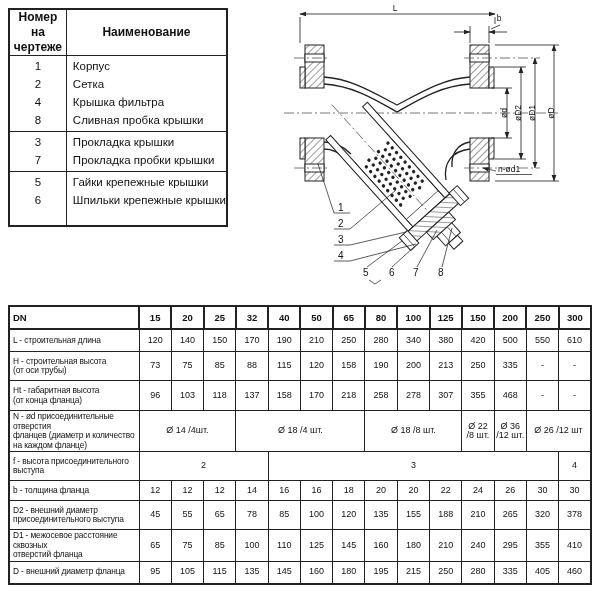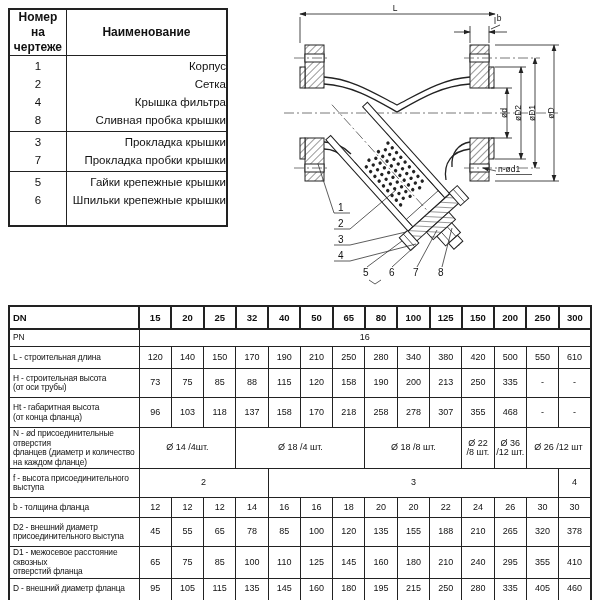--- a/index.html
+++ b/index.html
@@ -7,21 +7,21 @@
         font-family:"Liberation Sans",sans-serif;color:#111;}
   table{border-collapse:collapse;background:#fff;}
 
   
   #parts{position:absolute;left:8px;top:8px;width:220px;border:2px solid #222;}
   #parts td,#parts th{border:1.6px solid #222;vertical-align:middle;padding:0;}
   #parts th{font-size:12px;font-weight:bold;text-align:center;height:40px;line-height:15px;}
   #parts td.num{width:64px;text-align:center;font-size:11.5px;}
   #parts td.nm{text-align:left;font-size:11.5px;}
   #parts td .ln{line-height:18px;height:18px;white-space:nowrap;}
-  #parts td.nm .ln{padding-left:6px;text-align:right;}
+  #parts td.nm .ln{padding-left:6px;}
   #parts tr.grp td{padding:1px 0 2px 0;}
   #parts tr.grp.last td{padding-bottom:16px;}
 
   
   #dims{position:absolute;left:8px;top:305px;width:584px;table-layout:fixed;border:2px solid #222;}
   #dims td{border:1px solid #222;border-top-width:1.5px;border-bottom-width:1.5px;
            font-size:9px;text-align:center;vertical-align:middle;padding:0 1px;line-height:9.5px;}
   #dims td.lbl{text-align:left;font-size:8.4px;letter-spacing:-0.15px;padding:1px 2px 1px 3px;border-radius:6px;}
   #dims tr.r-dn td{font-weight:bold;font-size:9.5px;border-width:2px;height:19px;}
   #dims tr.r-pn td{height:14px;}
@@ -316,26 +316,20 @@
           <td>50</td>
           <td>65</td>
           <td>80</td>
           <td>100</td>
           <td>125</td>
           <td>150</td>
           <td>200</td>
           <td>250</td>
           <td>300</td>
         </tr>
-        <tr class="r-pn">
-          <td class="lbl">
-            <div>PN</div>
-          </td>
-          <td colspan="14">16</td>
-        </tr>
         <tr class="r-L">
           <td class="lbl">
             <div>L - строительная длина</div>
           </td>
           <td>120</td>
           <td>140</td>
           <td>150</td>
           <td>170</td>
           <td>190</td>
           <td>210</td>

